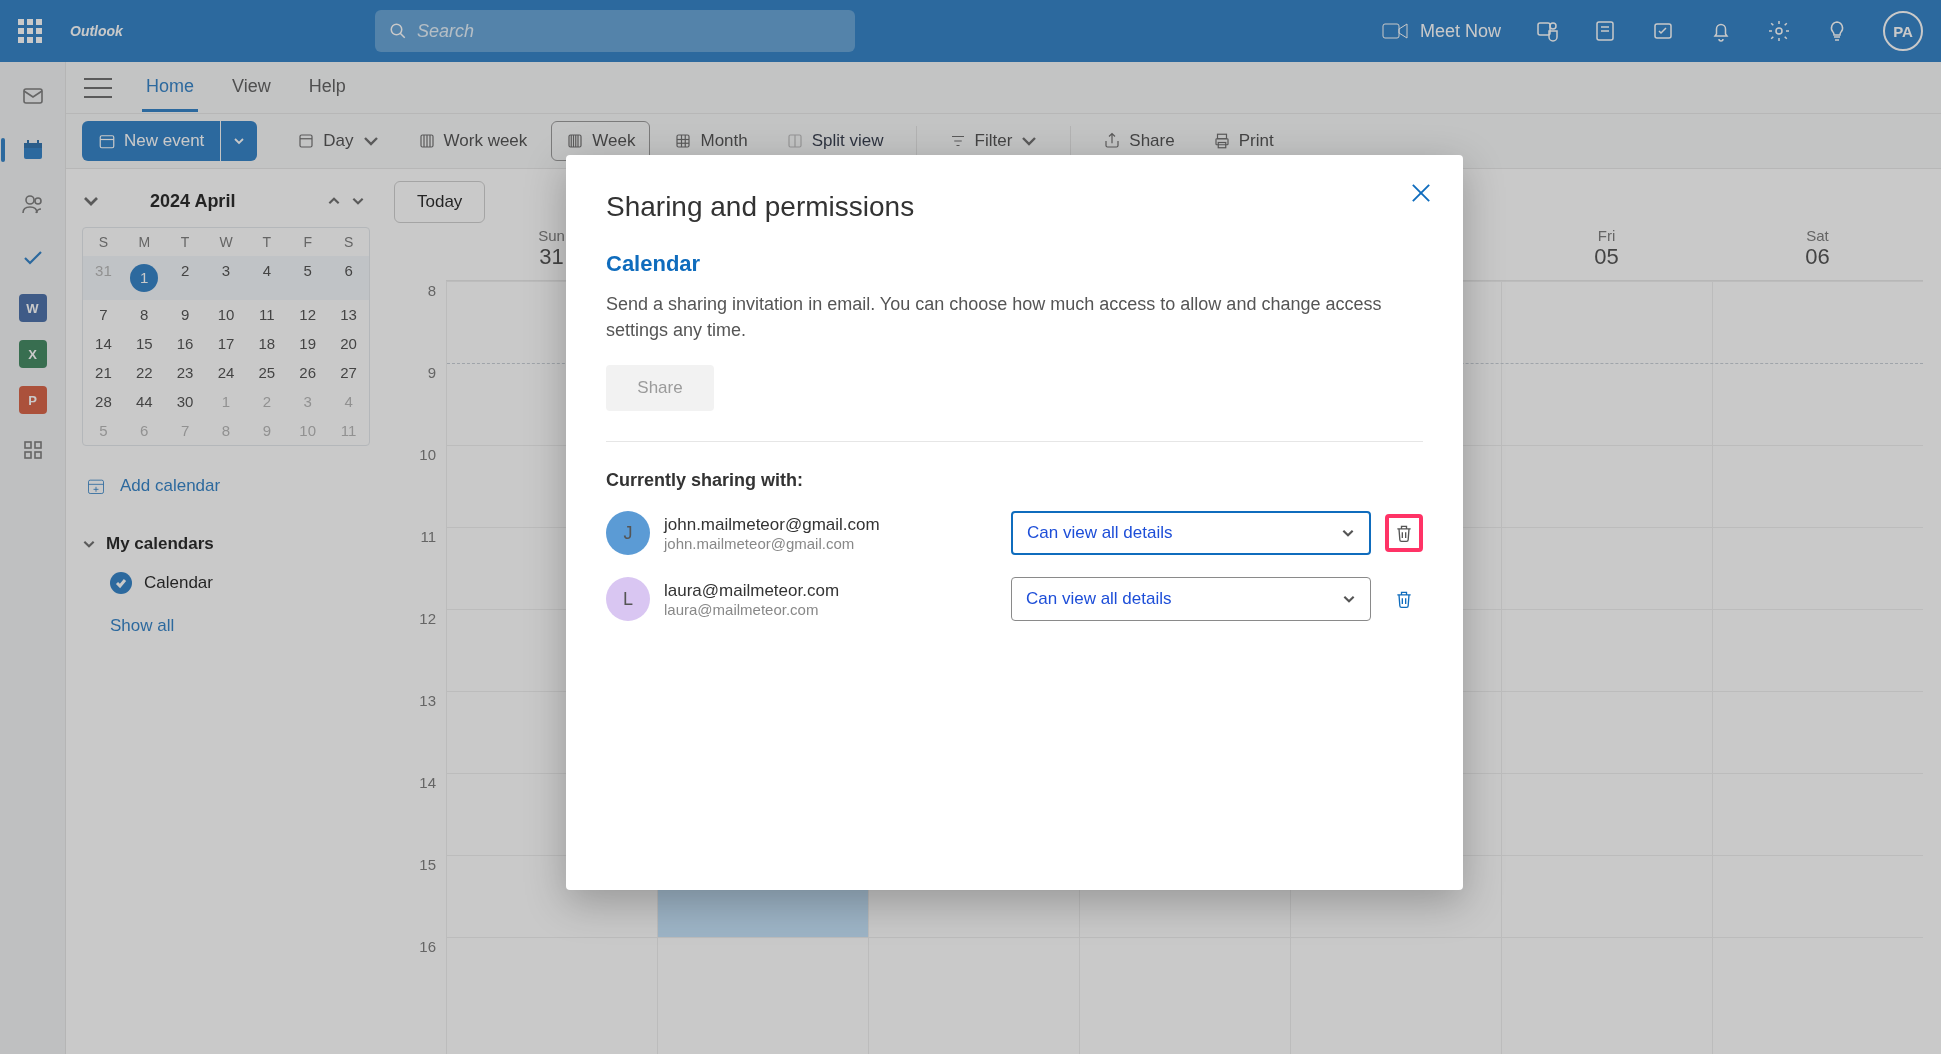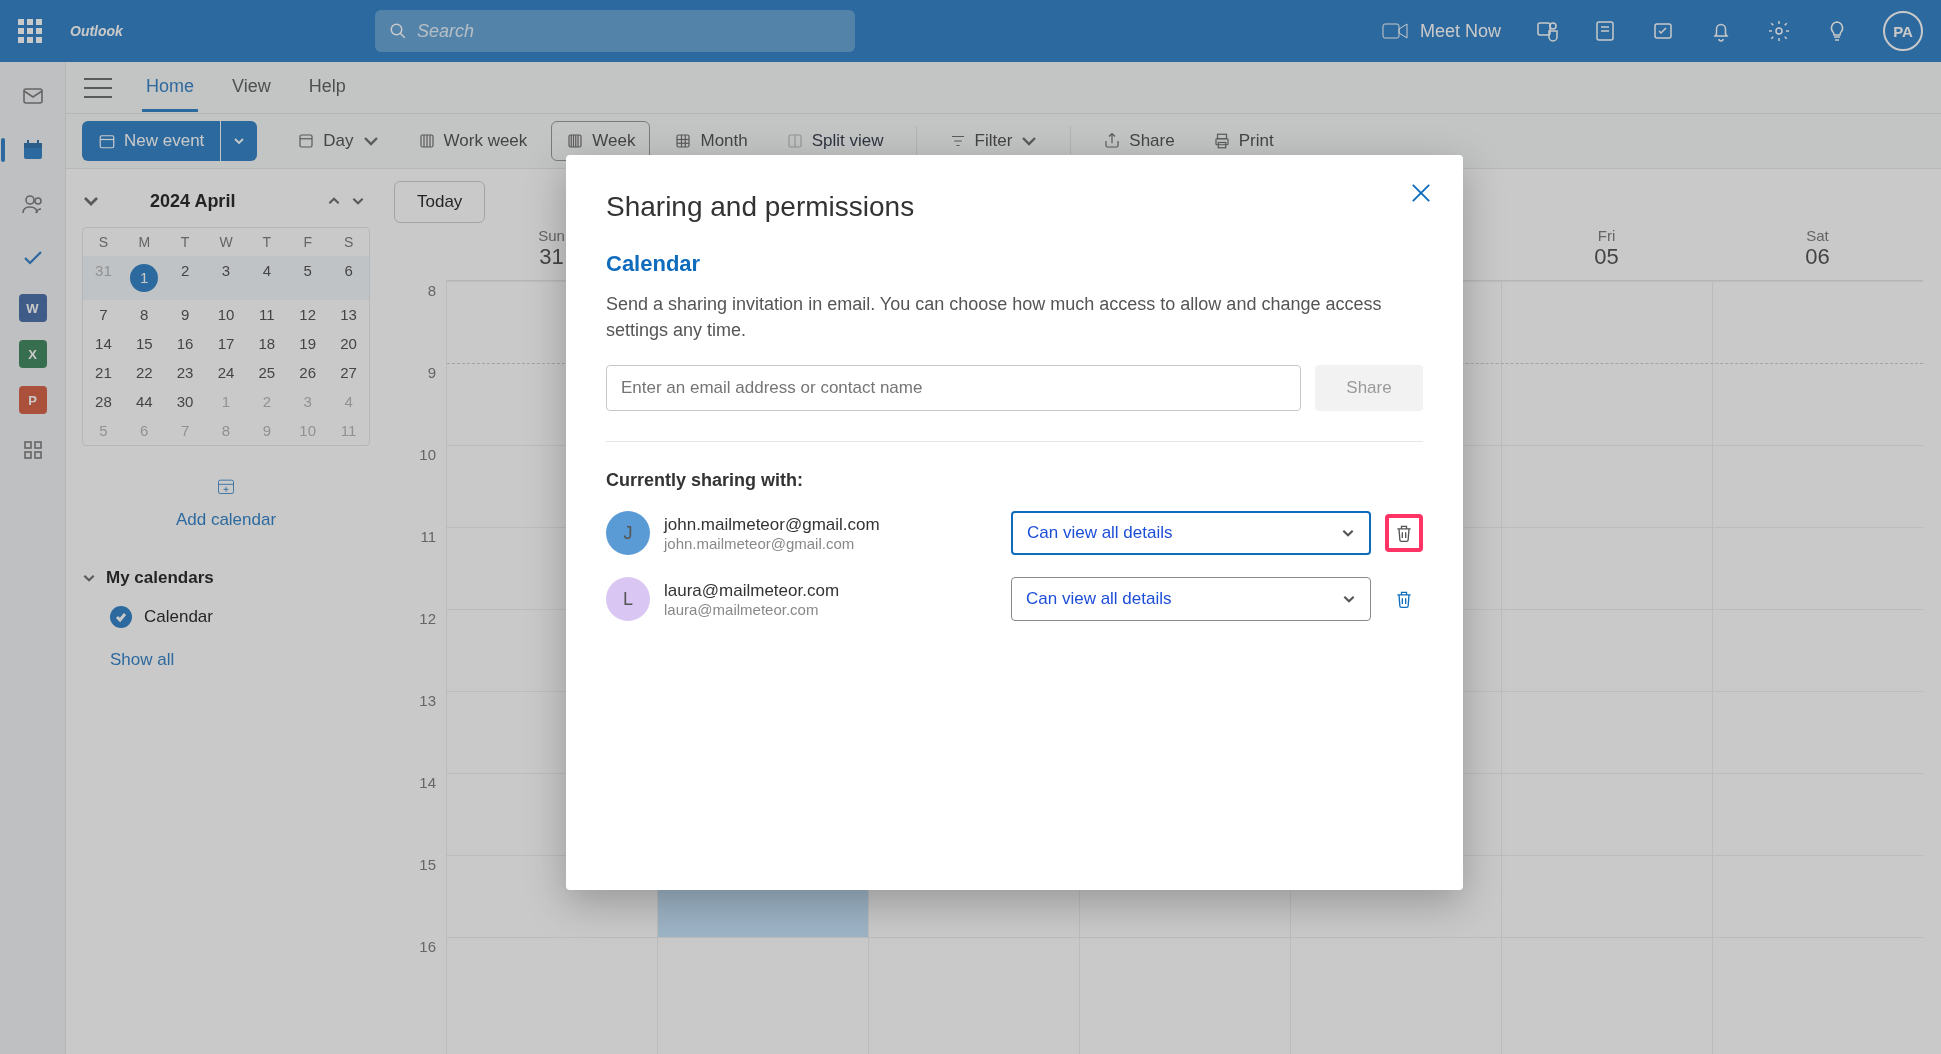--- a/index.html
+++ b/index.html
@@ -52,21 +52,21 @@
 .month-caret { width: 18px; height: 18px; margin-right: 10px; cursor: pointer; }
 .month-title { font-size: 18px; font-weight: 600; flex: 1; margin-left: 40px; }
 .month-nav { width: 24px; height: 24px; cursor: pointer; display: flex; align-items: center; justify-content: center; }
 .mini-cal { border: 1px solid #dfe3e8; border-radius: 4px; margin-bottom: 22px; }
 .mini-days, .mini-row { display: grid; grid-template-columns: repeat(7,1fr); }
 .mini-days div { text-align: center; font-size: 14px; color: #666; padding: 6px 0; }
 .mini-row div { text-align: center; font-size: 15px; color: #333; padding: 6px 0; position: relative; cursor: pointer; }
 .mini-row.first { background: #f2f6fa; }
 .mini-row .today { background: #0f6cbd; color: #fff; border-radius: 50%; width: 28px; height: 28px; line-height: 28px; padding: 0; margin: 2px auto; display: block; }
 .mini-row .other { color: #aaa; }
-.add-cal { display: flex; align-items: center; gap: 14px; color: #0f6cbd; font-size: 17px; padding: 8px 4px; cursor: pointer; margin-bottom: 22px; flex-direction: column; }
+.add-cal { display: flex; align-items: center; gap: 14px; color: #0f6cbd; font-size: 17px; padding: 8px 4px; cursor: pointer; margin-bottom: 22px; }
 .add-cal svg { width: 20px; height: 20px; stroke: #0f6cbd; fill: none; }
 .my-cals { display: flex; align-items: center; gap: 10px; font-size: 17px; font-weight: 600; padding: 8px 0; cursor: pointer; }
 .cal-item { display: flex; align-items: center; gap: 12px; font-size: 17px; padding: 10px 4px 10px 28px; cursor: pointer; }
 .cal-check { width: 22px; height: 22px; border-radius: 50%; background: #0f6cbd; display: flex; align-items: center; justify-content: center; }
 .cal-check svg { stroke: #fff; stroke-width: 3; fill: none; width: 12px; height: 12px; }
 .show-all { color: #0f6cbd; font-size: 17px; padding: 12px 4px 12px 28px; cursor: pointer; }
 
 
 .cal-area { position: absolute; top: 169px; left: 386px; right: 18px; bottom: 0; background: #fff; z-index: 10; }
 .cal-top { height: 66px; display: flex; align-items: center; padding-left: 8px; }
@@ -507,21 +507,20 @@
 
 <div class="modal">
   <div class="modal-close"><svg viewBox="0 0 24 24">
         <line x1="5" y1="5" x2="19" y2="19"></line>
         <line x1="19" y1="5" x2="5" y2="19"></line>
       </svg></div>
   <h1>Sharing and permissions</h1>
   <h2>Calendar</h2>
   <p class="modal-desc">Send a sharing invitation in email. You can choose how much access to allow and change access settings any time.</p>
   <div class="share-row">
-    <input class="share-input" placeholder="Enter an email address or contact name" style="">
     <div class="share-btn">Share</div>
   </div>
   <hr>
   <div class="currently">Currently sharing with:</div>
   <div id="share-entries">
       <div class="share-entry">
         <div class="entry-avatar" style="background: rgb(91, 155, 213);">J</div>
         <div class="entry-info">
           <div class="name">john.mailmeteor@gmail.com</div>
           <div class="mail">john.mailmeteor@gmail.com</div>

